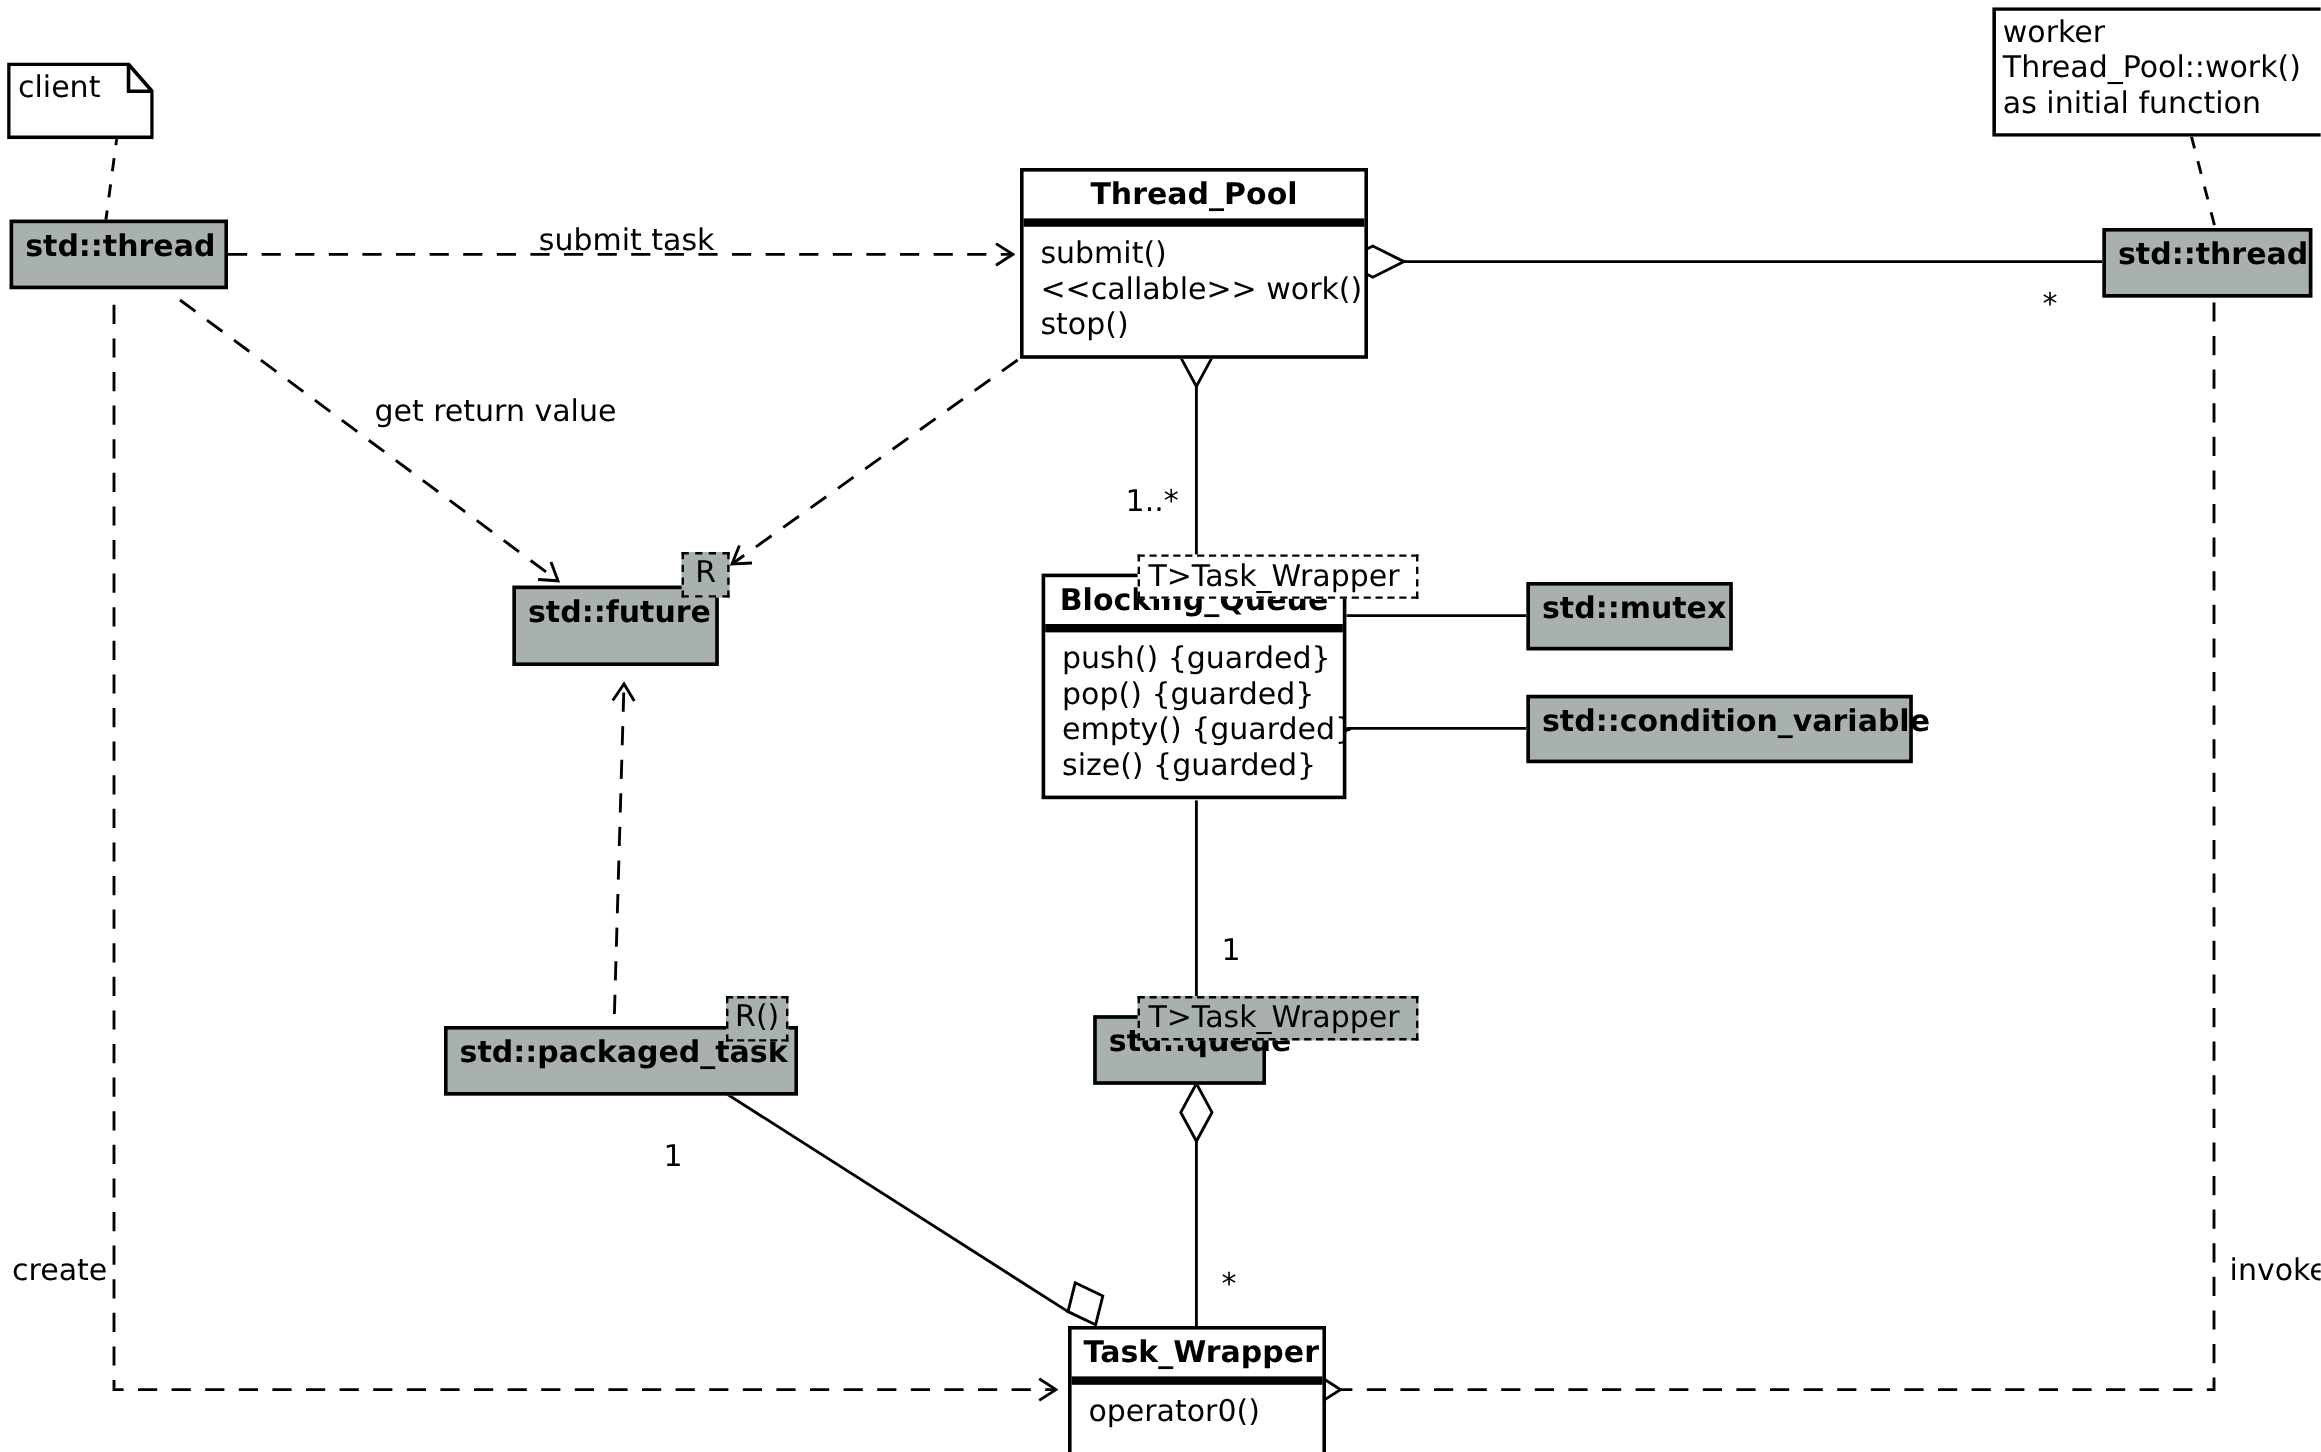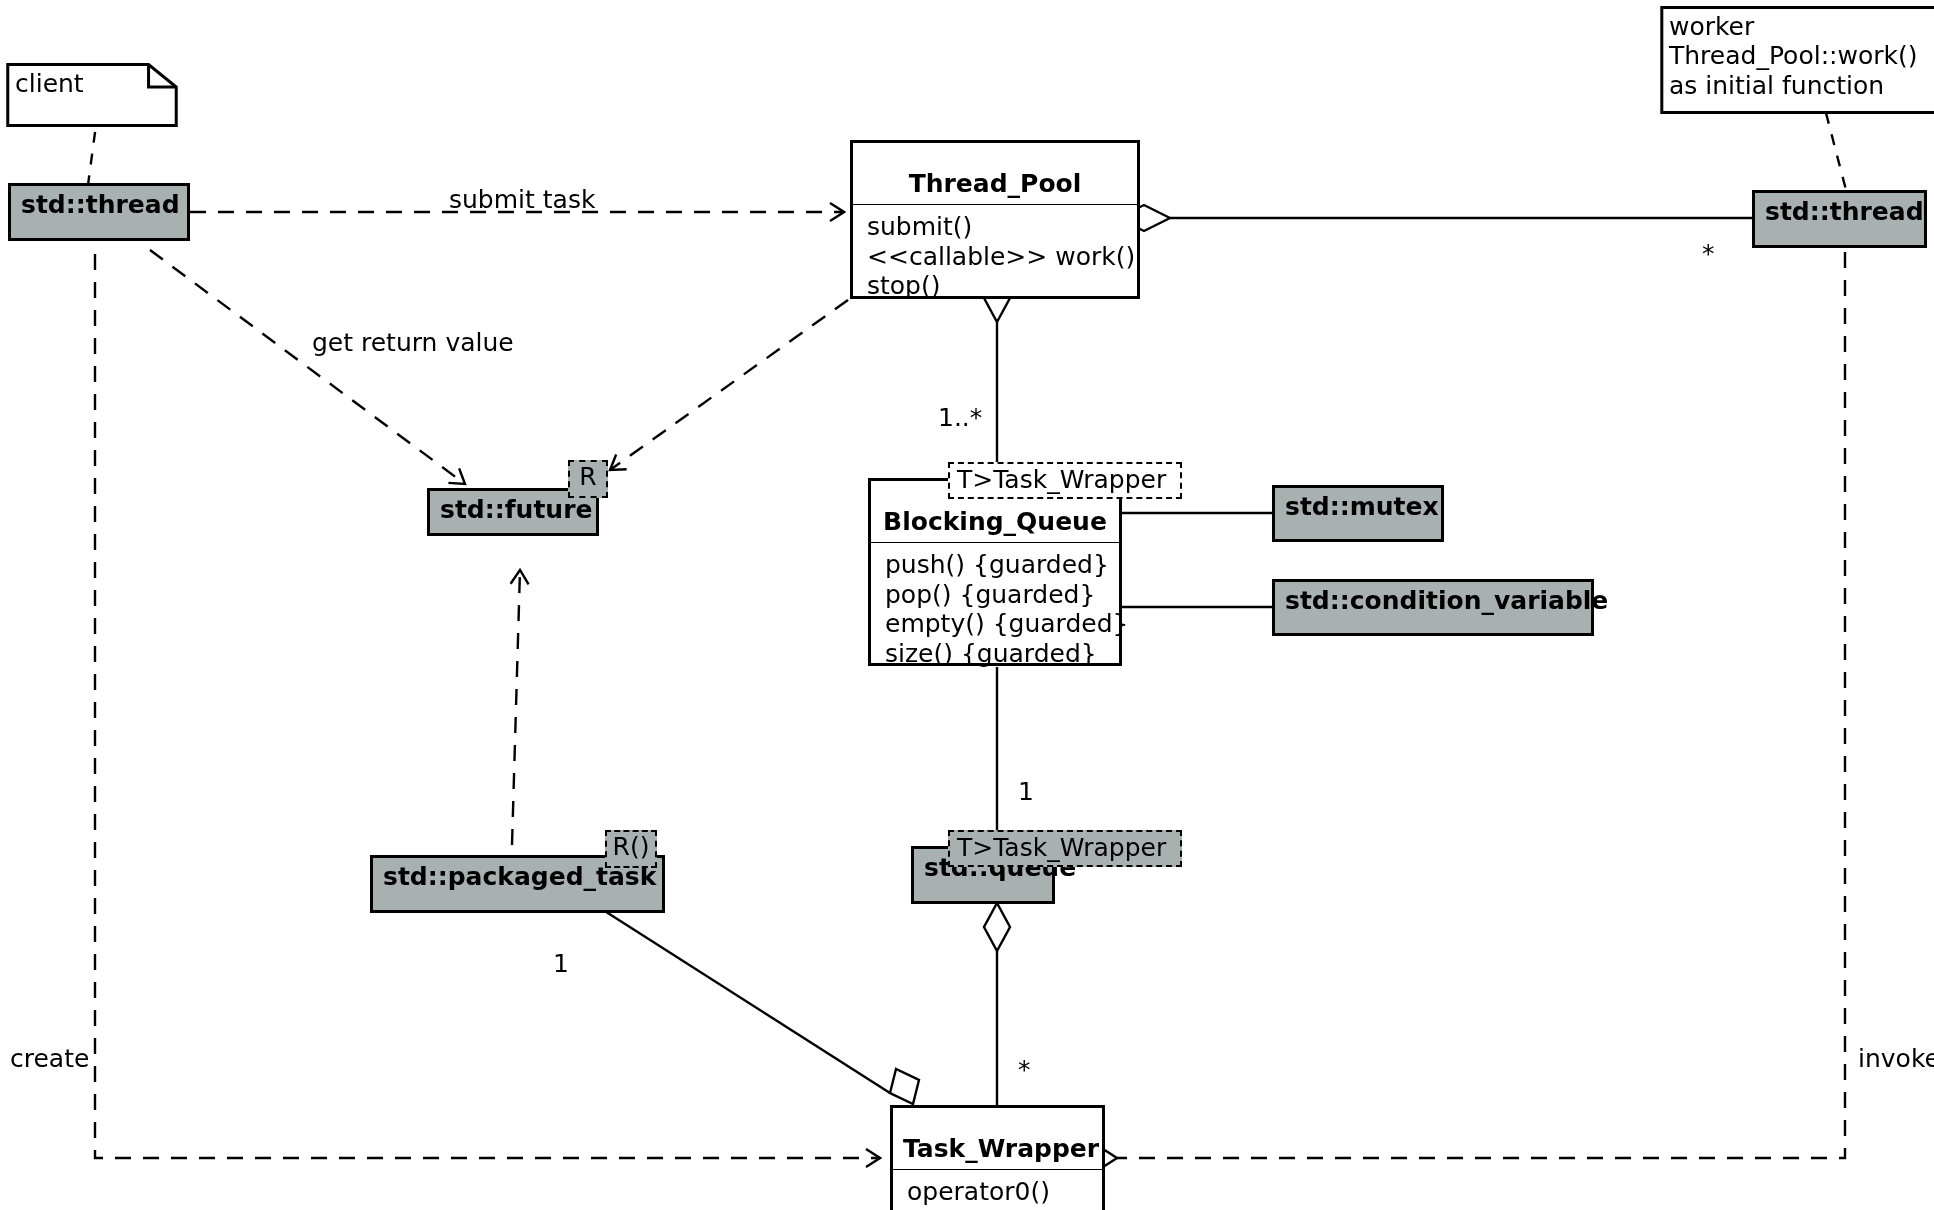--- a/index.html
+++ b/index.html
@@ -38,22 +38,21 @@
   .uml-title {
     font-weight: bold;
     text-align: center;
     color: #000000;
     font-size: 25px;
     padding: 6px 10px 7px 10px;
     line-height: 1.05;
     white-space: nowrap;
   }
   .uml-class.compartmented .uml-title {
-    border-bottom: 1px solid #000000;
-    margin-top: 22px;
+    border-bottom: 7px solid #000000;
   }
   .uml-ops {
     font-size: 25px;
     color: #000000;
     padding: 7px 12px 9px 14px;
     line-height: 1.18;
     white-space: nowrap;
   }
   .uml-ops div {
     white-space: nowrap;
@@ -188,21 +187,21 @@
 
     <g>
       <path d="M95,254 L95,1158 L880,1158" fill="none" stroke="#000" stroke-width="2.4" stroke-dasharray="16,12" marker-end="url(#openArrowR)"></path>
     </g>
 
     <g>
       <path d="M1845,252 L1845,1158 L1117,1158" fill="none" stroke="#000" stroke-width="2.4" stroke-dasharray="16,12" marker-end="url(#openArrowL)"></path>
     </g>
   </svg>
 
-  <div class="note-box" style="left:6px; top:63px; width:172px; height:64px;">
+  <div class="note-box" style="left:6px; top:52px; width:122px; height:64px;">
     <svg class="note-shape" viewBox="0 0 146 64" preserveAspectRatio="none">
       <path d="M1.5,1.5 L121,1.5 L144.5,24 L144.5,62.5 L1.5,62.5 Z" fill="#ffffff" stroke="#000" stroke-width="3" vector-effect="non-scaling-stroke"></path>
       <path d="M121,1.5 L121,24 L144.5,24" fill="none" stroke="#000" stroke-width="3" vector-effect="non-scaling-stroke"></path>
     </svg>
     <div class="note-text">client</div>
   </div>
 
   <div class="note-box" style="left:1660px; top:6px; width:319px; height:108px;border-radius:18px;">
     <svg class="note-shape" viewBox="0 0 265 108" preserveAspectRatio="none">
       <path d="M1.5,1.5 L240,1.5 L263.5,24 L263.5,106.5 L1.5,106.5 Z" fill="#ffffff" stroke="#000" stroke-width="3" vector-effect="non-scaling-stroke"></path>
@@ -224,21 +223,21 @@
       <div>&lt;&lt;callable&gt;&gt; work()</div>
       <div>stop()</div>
     </div>
   </div>
 
   <div class="uml-class" style="left:1752px; top:190px; width:175px; height:58px;">
     <div class="uml-title">std::thread</div>
   </div>
 
   <div class="tmpl-param" style="left:568px; top:460px; width:40px; height:38px; text-align:center; padding:1px 0 0 0;">R</div>
-  <div class="uml-class" style="left:427px; top:488px; width:172px; height:48px;">
+  <div class="uml-class" style="left:427px; top:488px; width:172px; height:67px;">
     <div class="uml-title">std::future</div>
   </div>
 
   <div class="tmpl-param on-white" style="left:948px; top:462px; width:234px; height:37px;">T&gt;Task_Wrapper</div>
   <div class="uml-class white compartmented" style="left:868px; top:478px; width:254px; height:188px;">
     <div class="uml-title">Blocking_Queue</div>
     <div class="uml-ops">
       <div>push() {guarded}</div>
       <div>pop() {guarded}</div>
       <div>empty() {guarded}</div>

